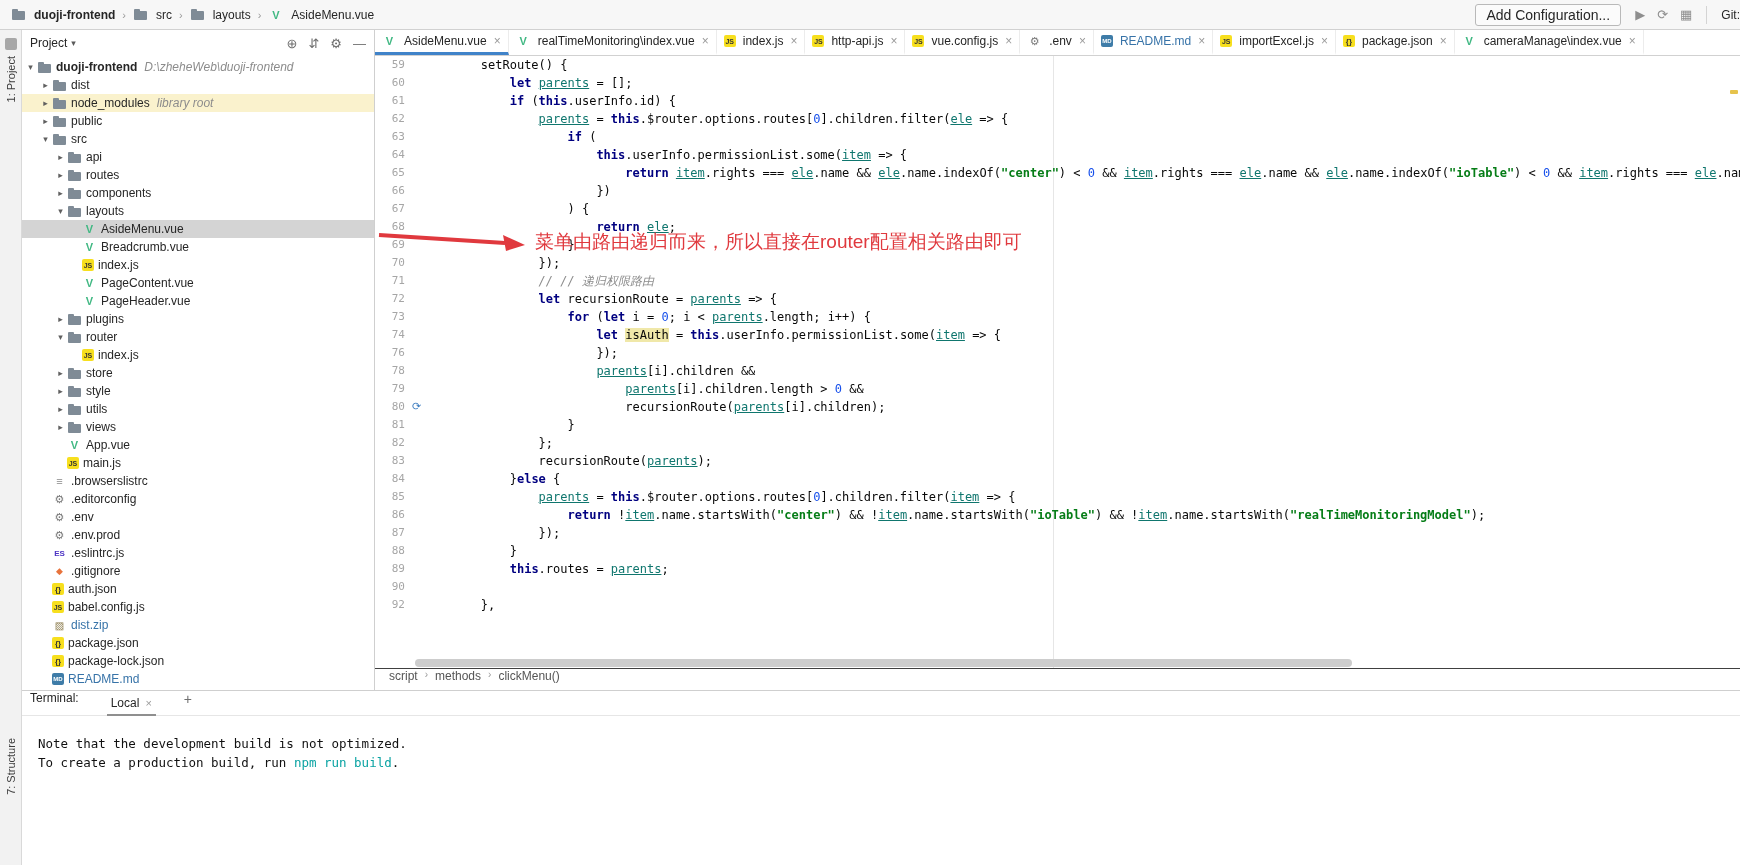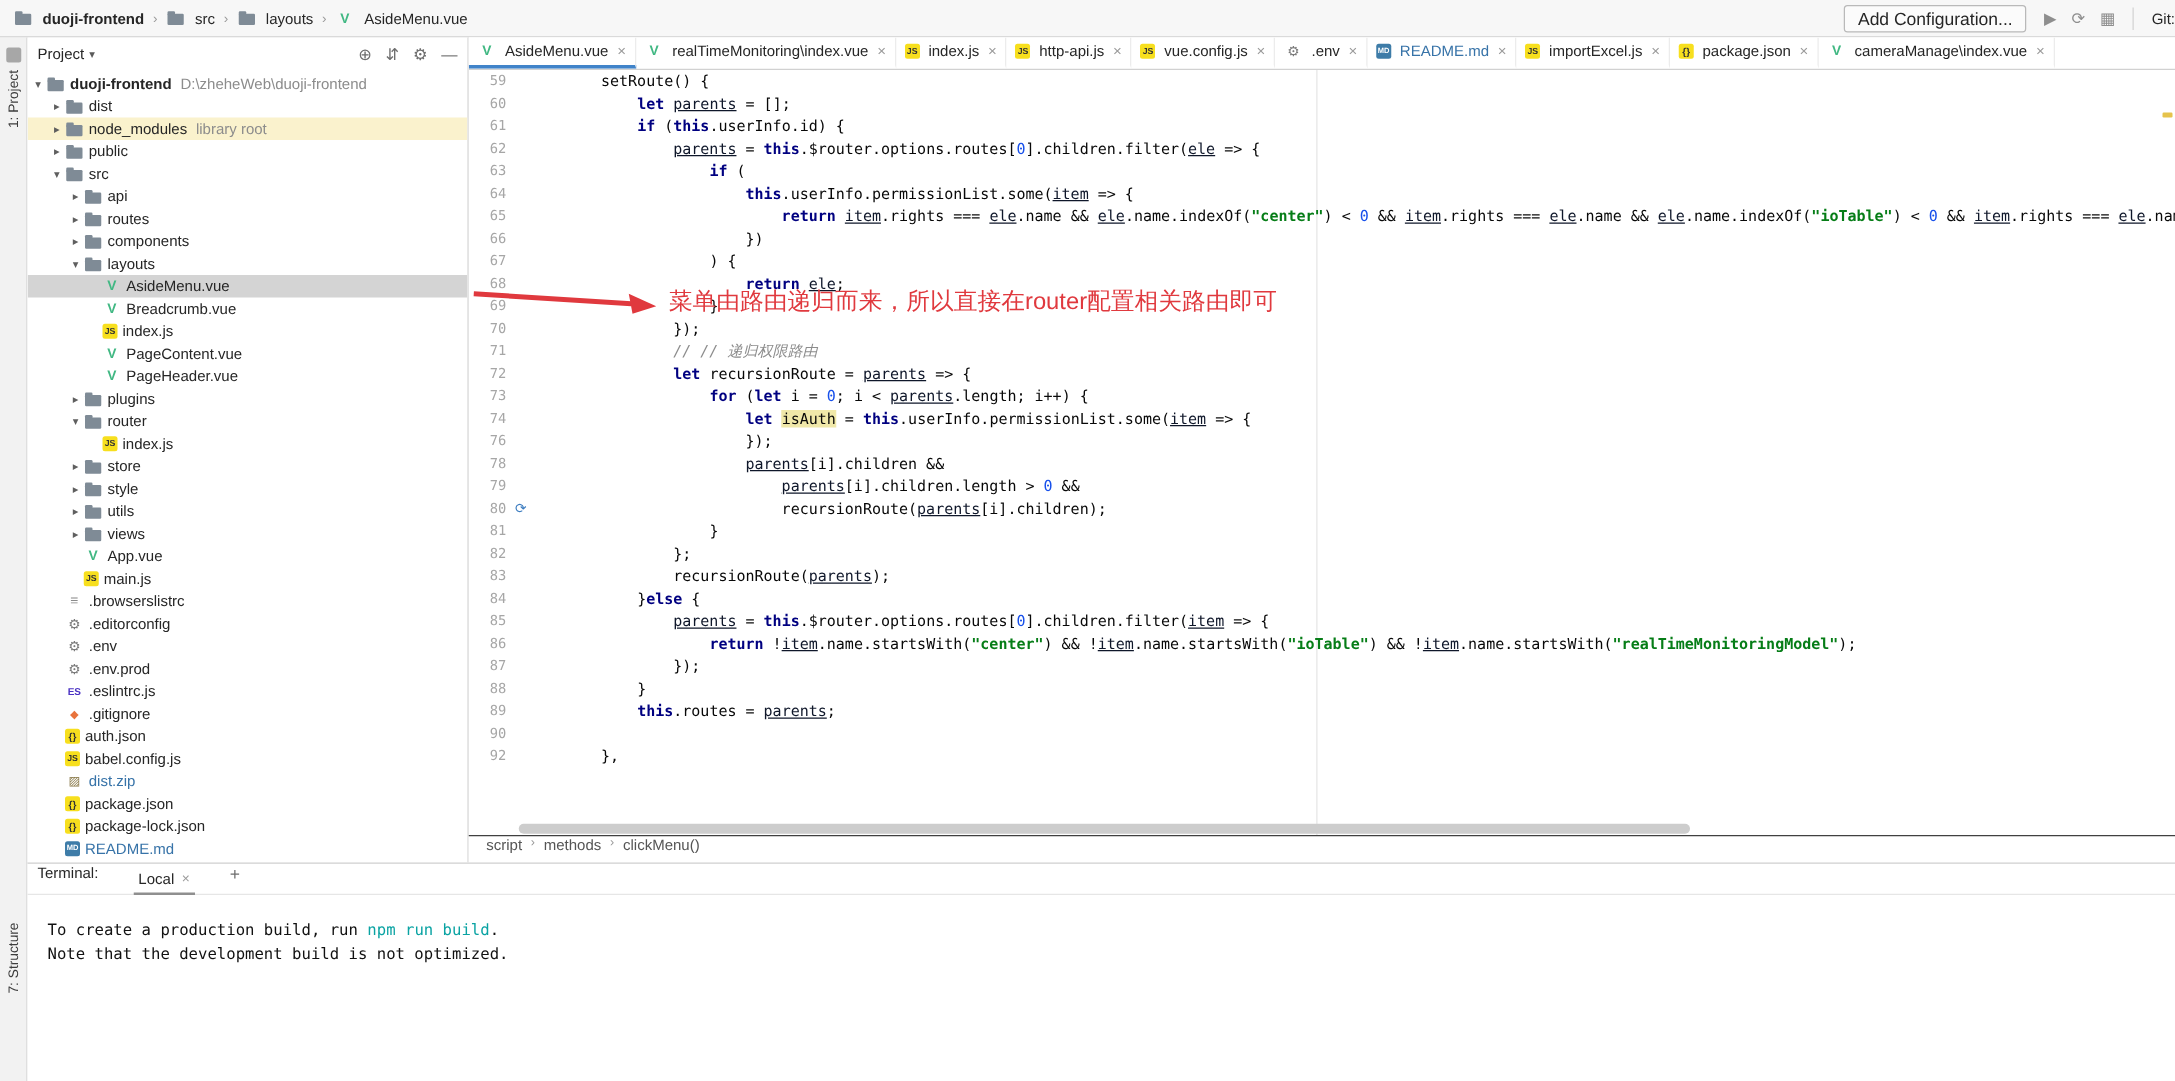--- a/index.html
+++ b/index.html
@@ -37,21 +37,21 @@
   .panel-caret { font-size:9px; color:#5a5a5a; }
   .panel-icons { margin-left:auto; display:flex; gap:11px; color:#6e6e6e; font-size:13px; align-items:center; }
   .panel-icons span { cursor:default; }
   .tree { flex:1; overflow:hidden; font-size:12px; padding-top:2px; }
   .tree-row { height:18px; display:flex; align-items:center; white-space:nowrap; overflow:hidden; }
   .tree-row.selected { background:#d4d4d4; }
   .tree-row.library { background:#faf2cd; }
   .arrow { width:13px; text-align:center; color:#5f5f5f; font-size:9px; flex:none; }
   .tree-label.bold { font-weight:bold; }
   .tree-label.blue, .tab-label.blue { color:#3773a8; }
-  .tree-suffix { color:#8c8c8c; margin-left:7px; }
+  .tree-suffix { color:#8c8c8c; margin-left:7px;font-style:italic; }
 
   
   .ic { width:15px; height:13px; margin-right:4px; flex:none; display:inline-flex;
     align-items:center; justify-content:center; font-style:normal; }
   .ic-folder, .ic-project { position:relative; }
   .ic-folder::after, .ic-project::after { content:""; width:13px; height:9px; background:#7f8b96; border-radius:1px;
     position:absolute; top:3px; left:1px; }
   .ic-folder::before, .ic-project::before { content:""; width:6px; height:3px; background:#7f8b96;
     border-radius:1px 1px 0 0; position:absolute; top:1px; left:1px; }
   .ic-vue { color:#41b883; font-weight:bold; font-size:11px; }
@@ -78,21 +78,21 @@
   .margin-line { position:absolute; top:0; bottom:0; left:678px; width:1px; background:#e6e6e6; }
   .code-line { display:flex; height:18px; position:relative; }
   .ln { width:34px; flex:none; text-align:right; color:#a6a6a6; font-size:11px; padding-right:4px; }
   .marker { position:absolute; left:37px; top:0; color:#3a7bbf; font-size:11px; }
   .code { white-space:pre; color:#080808; padding-left:14px; }
   .tk-k { color:#000080; font-weight:bold; }
   .tk-p { color:#080808; }
   .tk-s { color:#067d17; font-weight:bold; }
   .tk-n { color:#1750eb; }
   .tk-c { color:#8c8c8c; font-style:italic; }
-  .tk-u { color:#0f172a; text-decoration:underline; }
+  .tk-u { color:#0f766e; text-decoration:underline; }
   .tk-h { background:#f0e8a9; }
 
   .annotation { position:absolute; left:2px; top:172px; display:flex; align-items:center; gap:8px; z-index:5; }
   .annotation-text { color:#e0393e; font-size:19px; font-family:"Liberation Sans", sans-serif; white-space:nowrap; }
 
   .vscroll { position:absolute; right:0; top:0; bottom:0; width:12px; }
   .vscroll .mark { position:absolute; right:2px; width:8px; height:4px; background:#e6c34c; border-radius:1px; }
   .hscroll { position:absolute; left:40px; right:24px; bottom:1px; height:8px; }
   .hscroll .thumb { height:8px; width:72%; background:#cdcdcd; border-radius:4px; }
 
@@ -567,18 +567,18 @@
     <div class="terminal">
       <div class="term-header">
         <span>Terminal:</span>
         <span class="term-tab">
           <span>Local</span>
           <span class="close">×</span>
         </span>
         <span class="term-plus">+</span>
       </div>
       <div class="term-body">
+          <div class="term-line"><span>Note that the development build is not optimized.</span></div>
           <div class="term-line"><span>To create a production build, run </span><span class="term-cmd">npm run build</span><span>.</span></div>
-          <div class="term-line"><span>Note that the development build is not optimized.</span></div>
         </div>
     </div>
   </div>
 </div>
 
 </body></html>

